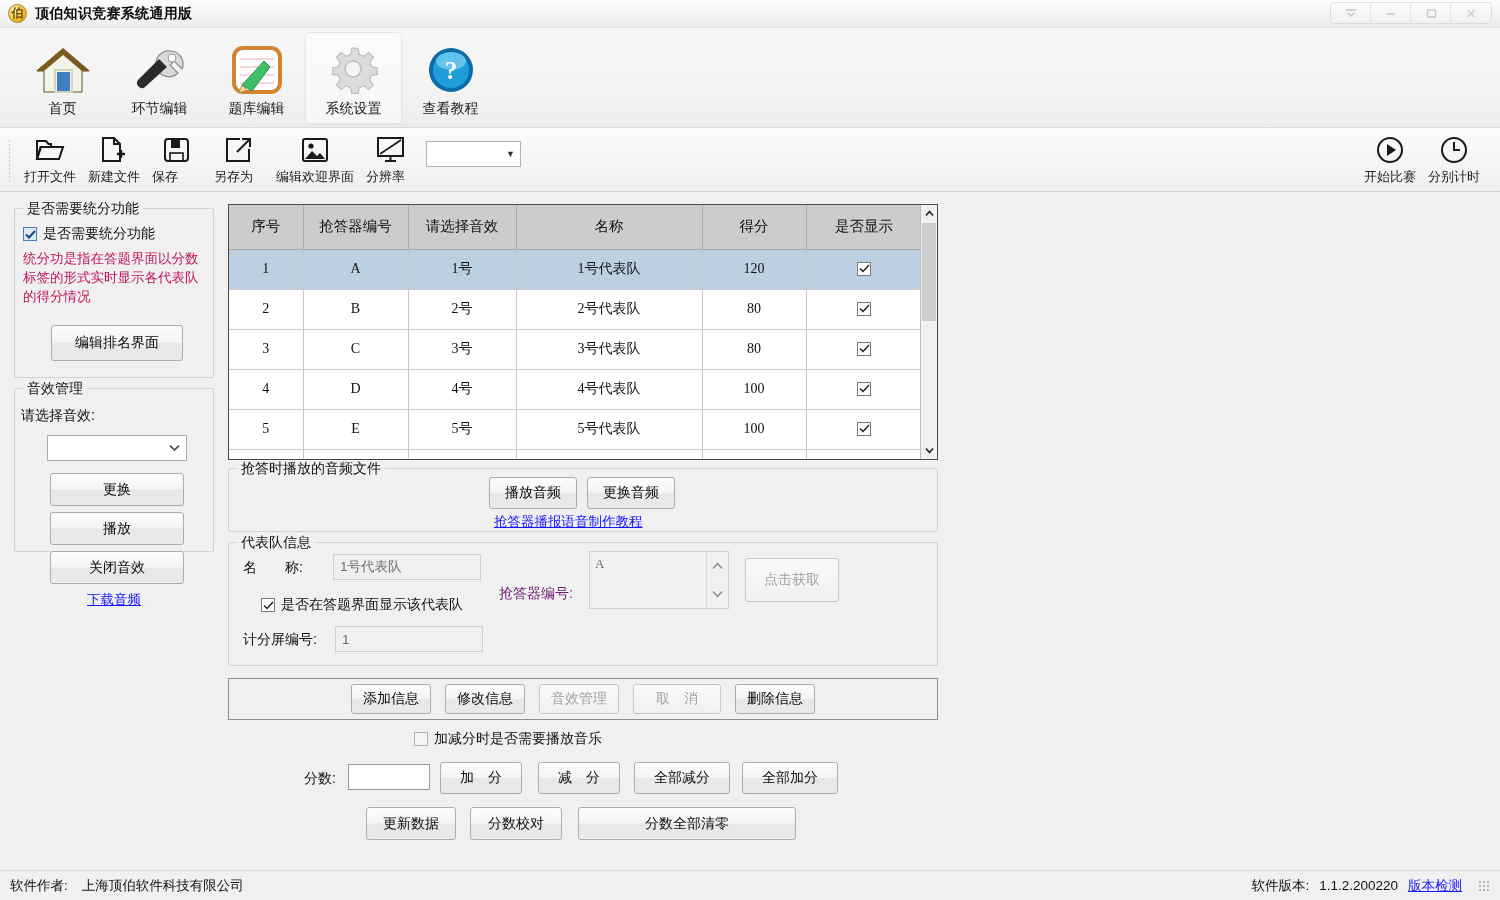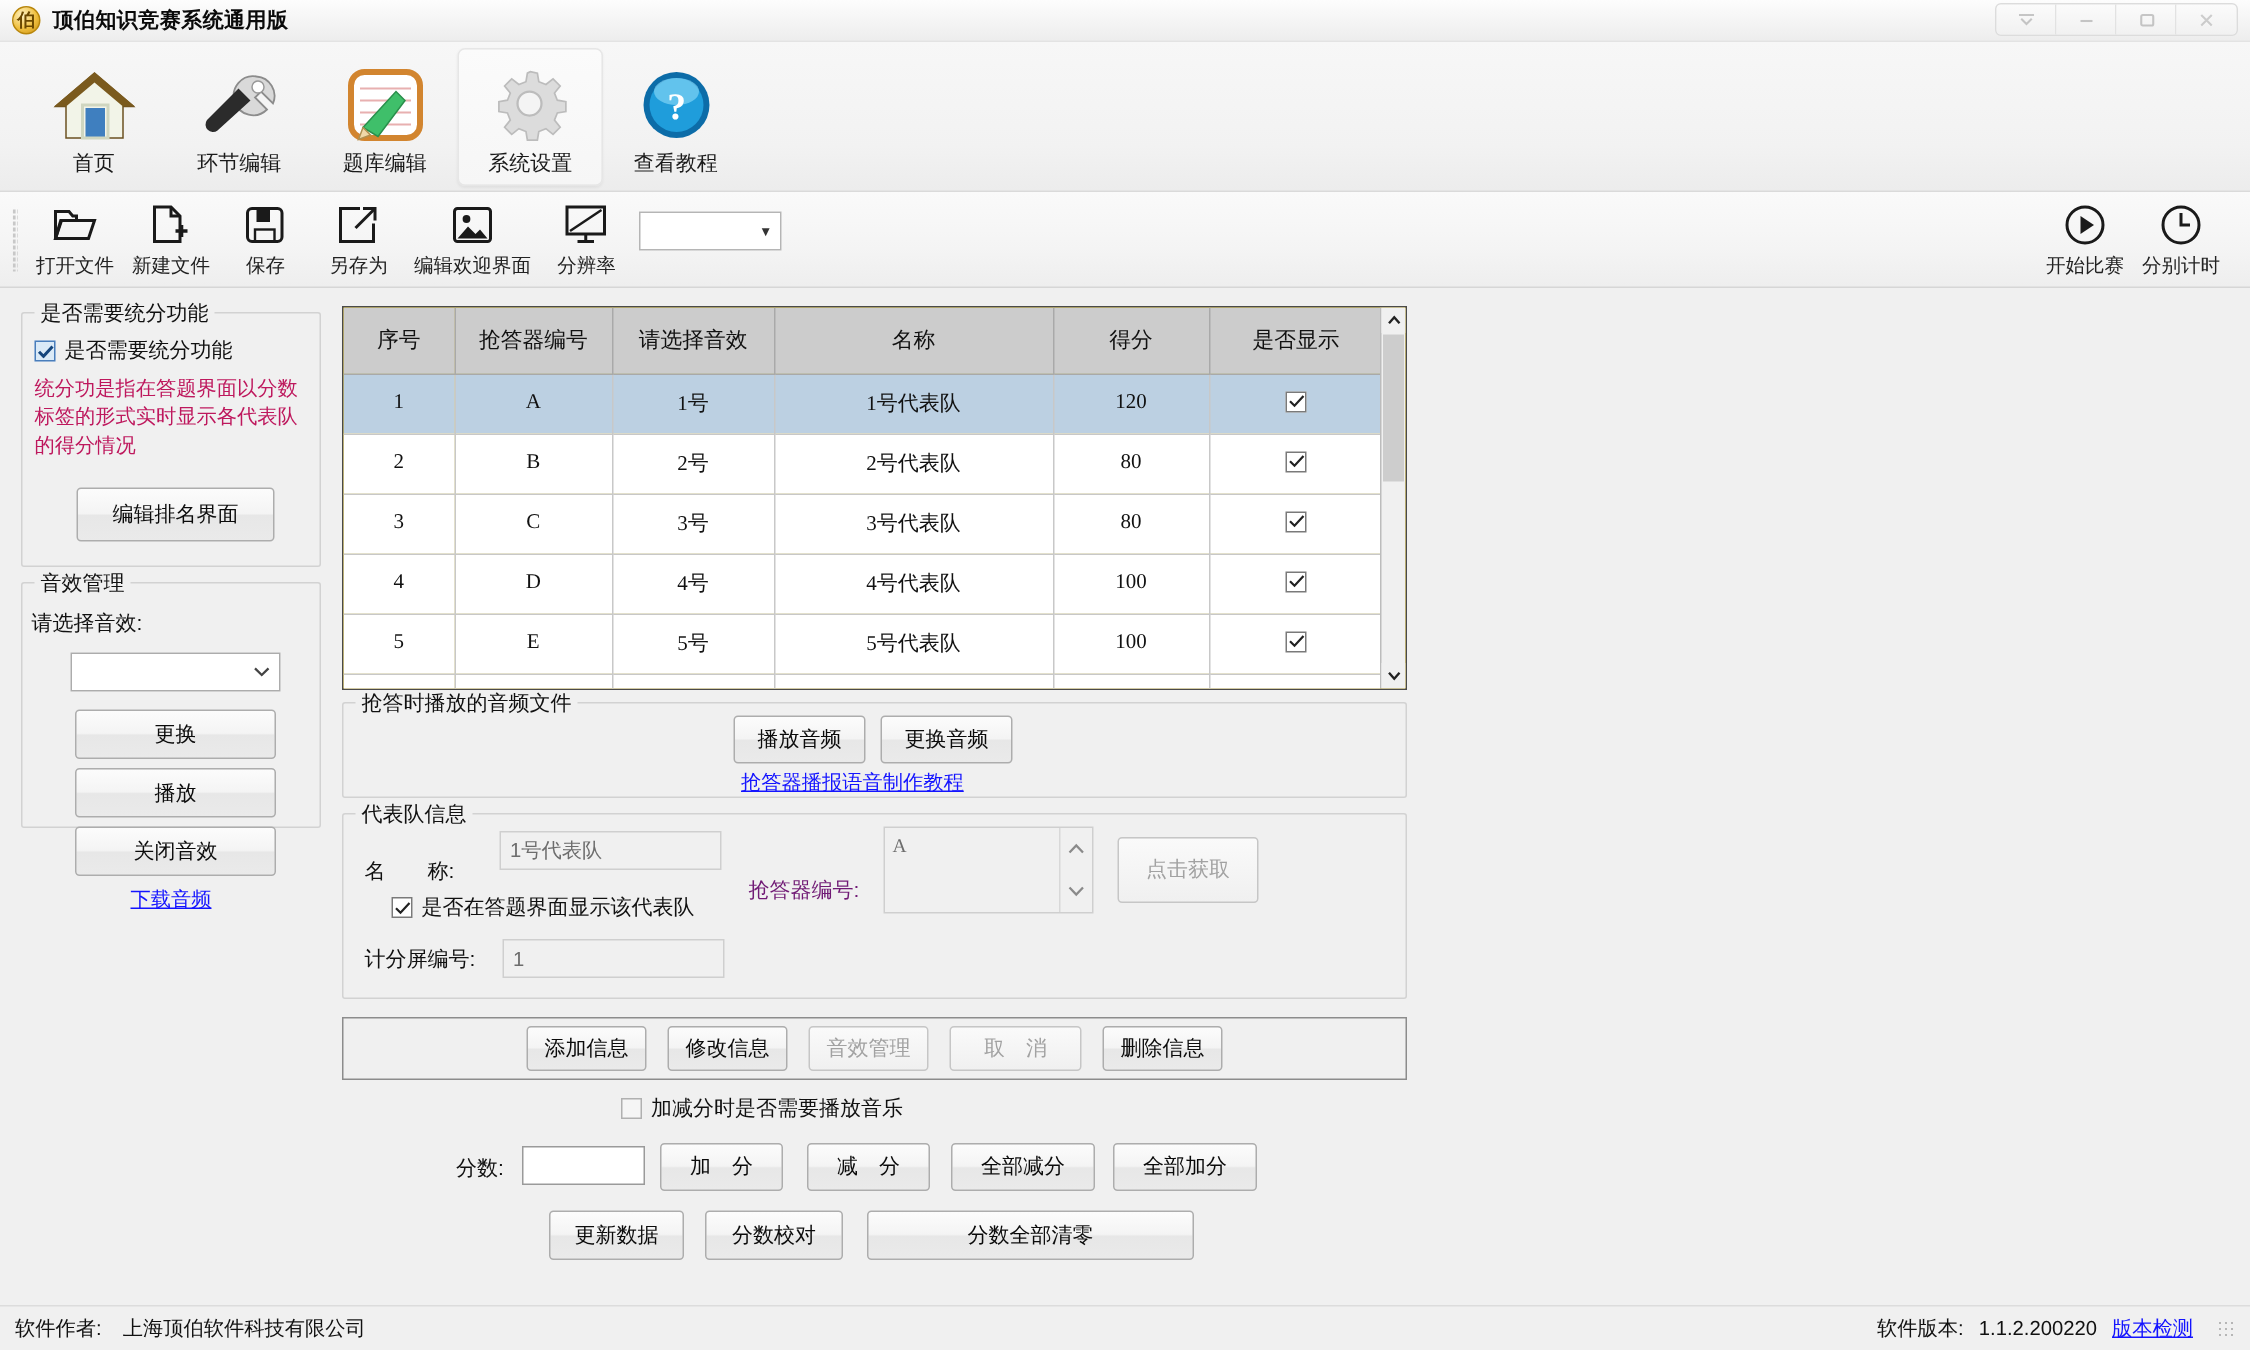--- a/index.html
+++ b/index.html
@@ -114,21 +114,21 @@
   .grip {
     width: 4px; height: 42px;
     background-image: radial-gradient(#c8c8c8 1px, transparent 1px);
     background-size: 3px 4px;
     margin-right: 6px;
   }
   .tb-item {
     min-width: 62px;
     height: 58px;
     display: flex; flex-direction: column;
-    align-items: center; justify-content: center;
+    justify-content: center;
     padding: 0 6px;
     border-radius: 3px;
   }
   .tb-ico { height: 32px; display:flex;align-items:center;justify-content:center;}
   .tb-label { font-size: 13px; color: #222; margin-top: 2px; white-space: nowrap;}
   .res-select {
     width: 95px; height: 26px;
     margin-left: 4px; margin-bottom: 12px;
     background: #fff;
     border: 1px solid #b5b5b5;
@@ -598,21 +598,21 @@
     <div class="gbox" style="left:228px; top:276px; width:710px; height:64px;">
       <div class="gbox-title">抢答时播放的音频文件</div>
       <div class="btn" style="position:absolute;left:260px;top:8px;width:88px;height:32px;">播放音频</div>
       <div class="btn" style="position:absolute;left:358px;top:8px;width:88px;height:32px;">更换音频</div>
       <div class="link" style="position:absolute;left:265px;top:44px;">抢答器播报语音制作教程</div>
     </div>
 
     <div class="gbox" style="left:228px; top:350px; width:710px; height:124px;">
       <div class="gbox-title">代表队信息</div>
 
-      <div style="position:absolute;left:14px;top:16px;font-size:14px;color:#111;margin-top:13px;">名　　称:</div>
+      <div style="position:absolute;left:14px;top:16px;font-size:14px;color:#111;">名　　称:</div>
       <div class="inp" style="position:absolute;left:104px;top:11px;width:148px;height:26px;">
         <span>1号代表队</span>
       </div>
 
       <div class="chk" style="position:absolute;left:32px;top:53px;">
         <span class="box">
           <svg class="tick" width="11" height="9" viewBox="0 0 11 9">
               <path d="M1 4.5L4 7.5 10 1" stroke="#222" stroke-width="1.5" fill="none"></path>
             </svg>
         </span>

